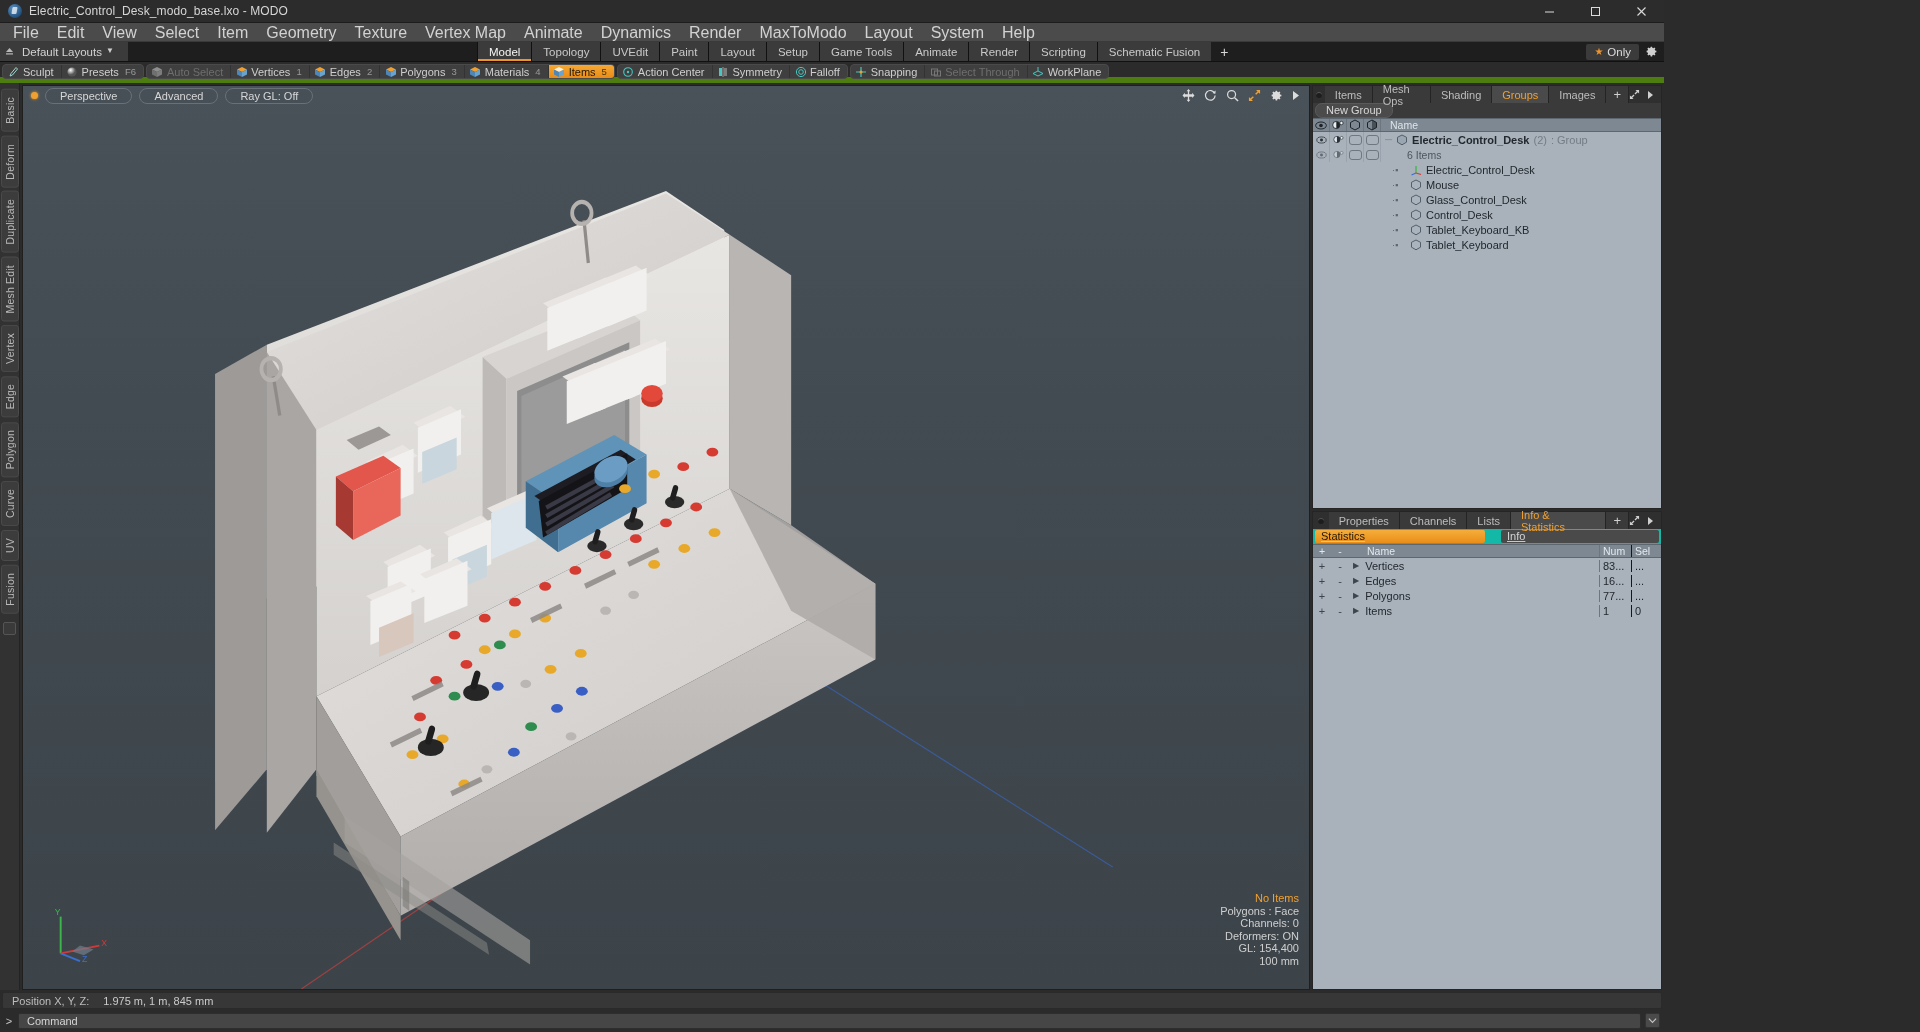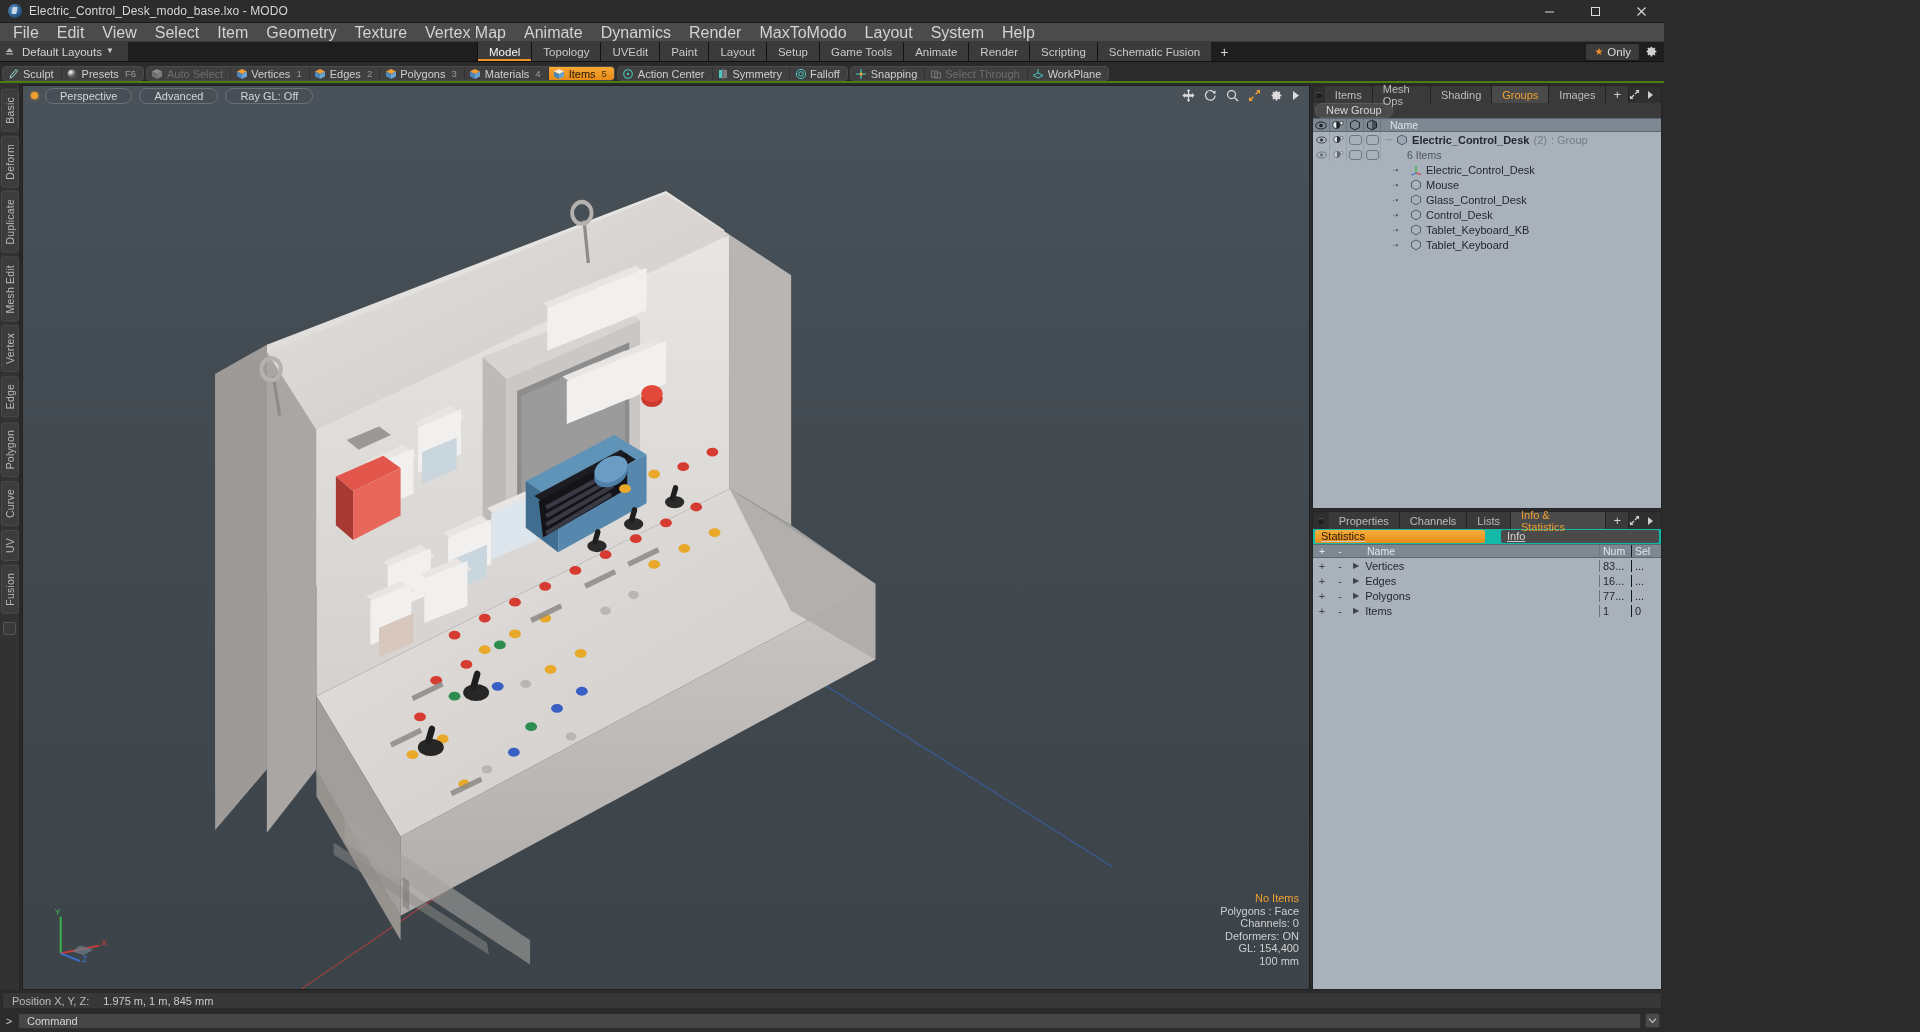--- a/index.html
+++ b/index.html
@@ -57,22 +57,22 @@
   .lb-tab.active::after { content:""; position:absolute; left:0; right:0; bottom:0; height:2px; background:#f0932b; }
   .lb-plus { width: 26px; display:flex; align-items:center; justify-content:center; color:#d8d8d8; font-size:14px; background:#1e1e1e;}
   .lb-right { display:flex; align-items:center; background:#1e1e1e; padding-right:6px; }
   .lb-only { display:flex; align-items:center; gap:4px; background:#3b3b3b; padding:2px 8px; border-radius:2px; margin-right:6px; }
   .lb-only .star { color:#f0932b; font-size:10px; }
   .lb-only span.txt { font-size:11.5px; color:#dcdcdc; }
   .lb-gear { color:#d0d0d0; font-size:13px; display:flex; align-items:center; }
 
   
   .modebar {
-    height: 21px; flex: 0 0 21px; background: #2b2b2b; display: flex; align-items: flex-end;
-    padding: 2px 4px 0 2px; gap: 2px; border-bottom: 2px solid #4d7c0f;
+    height: 21px; flex: 0 0 21px; background: #2b2b2b; display: flex; align-items: flex-start;
+    padding: 2px 4px 0 2px; gap: 2px; border-bottom: 6px solid #4d7c0f;
   }
   .mgroup { display: flex; align-items: stretch; background: #3f3f3f; border: 1px solid #4a4a4a;
     border-radius: 4px; overflow: hidden; }
   .mbtn { display: flex; align-items: center; gap: 3px; padding: 0 7px 0 4px; font-size: 11px; color: #cfcfcf;
     border-right: 1px solid #333; white-space: nowrap; }
   .mbtn:last-child { border-right: none; }
   .mbtn.dim { color: #6e6e6e; }
   .mbtn.active { background: linear-gradient(#f5a833, #e98b17); color: #20160a; }
   .mbtn .num { font-size: 9.5px; color: #9a9a9a; margin-left: 3px; }
   .mbtn.active .num { color: #4a3408; }

